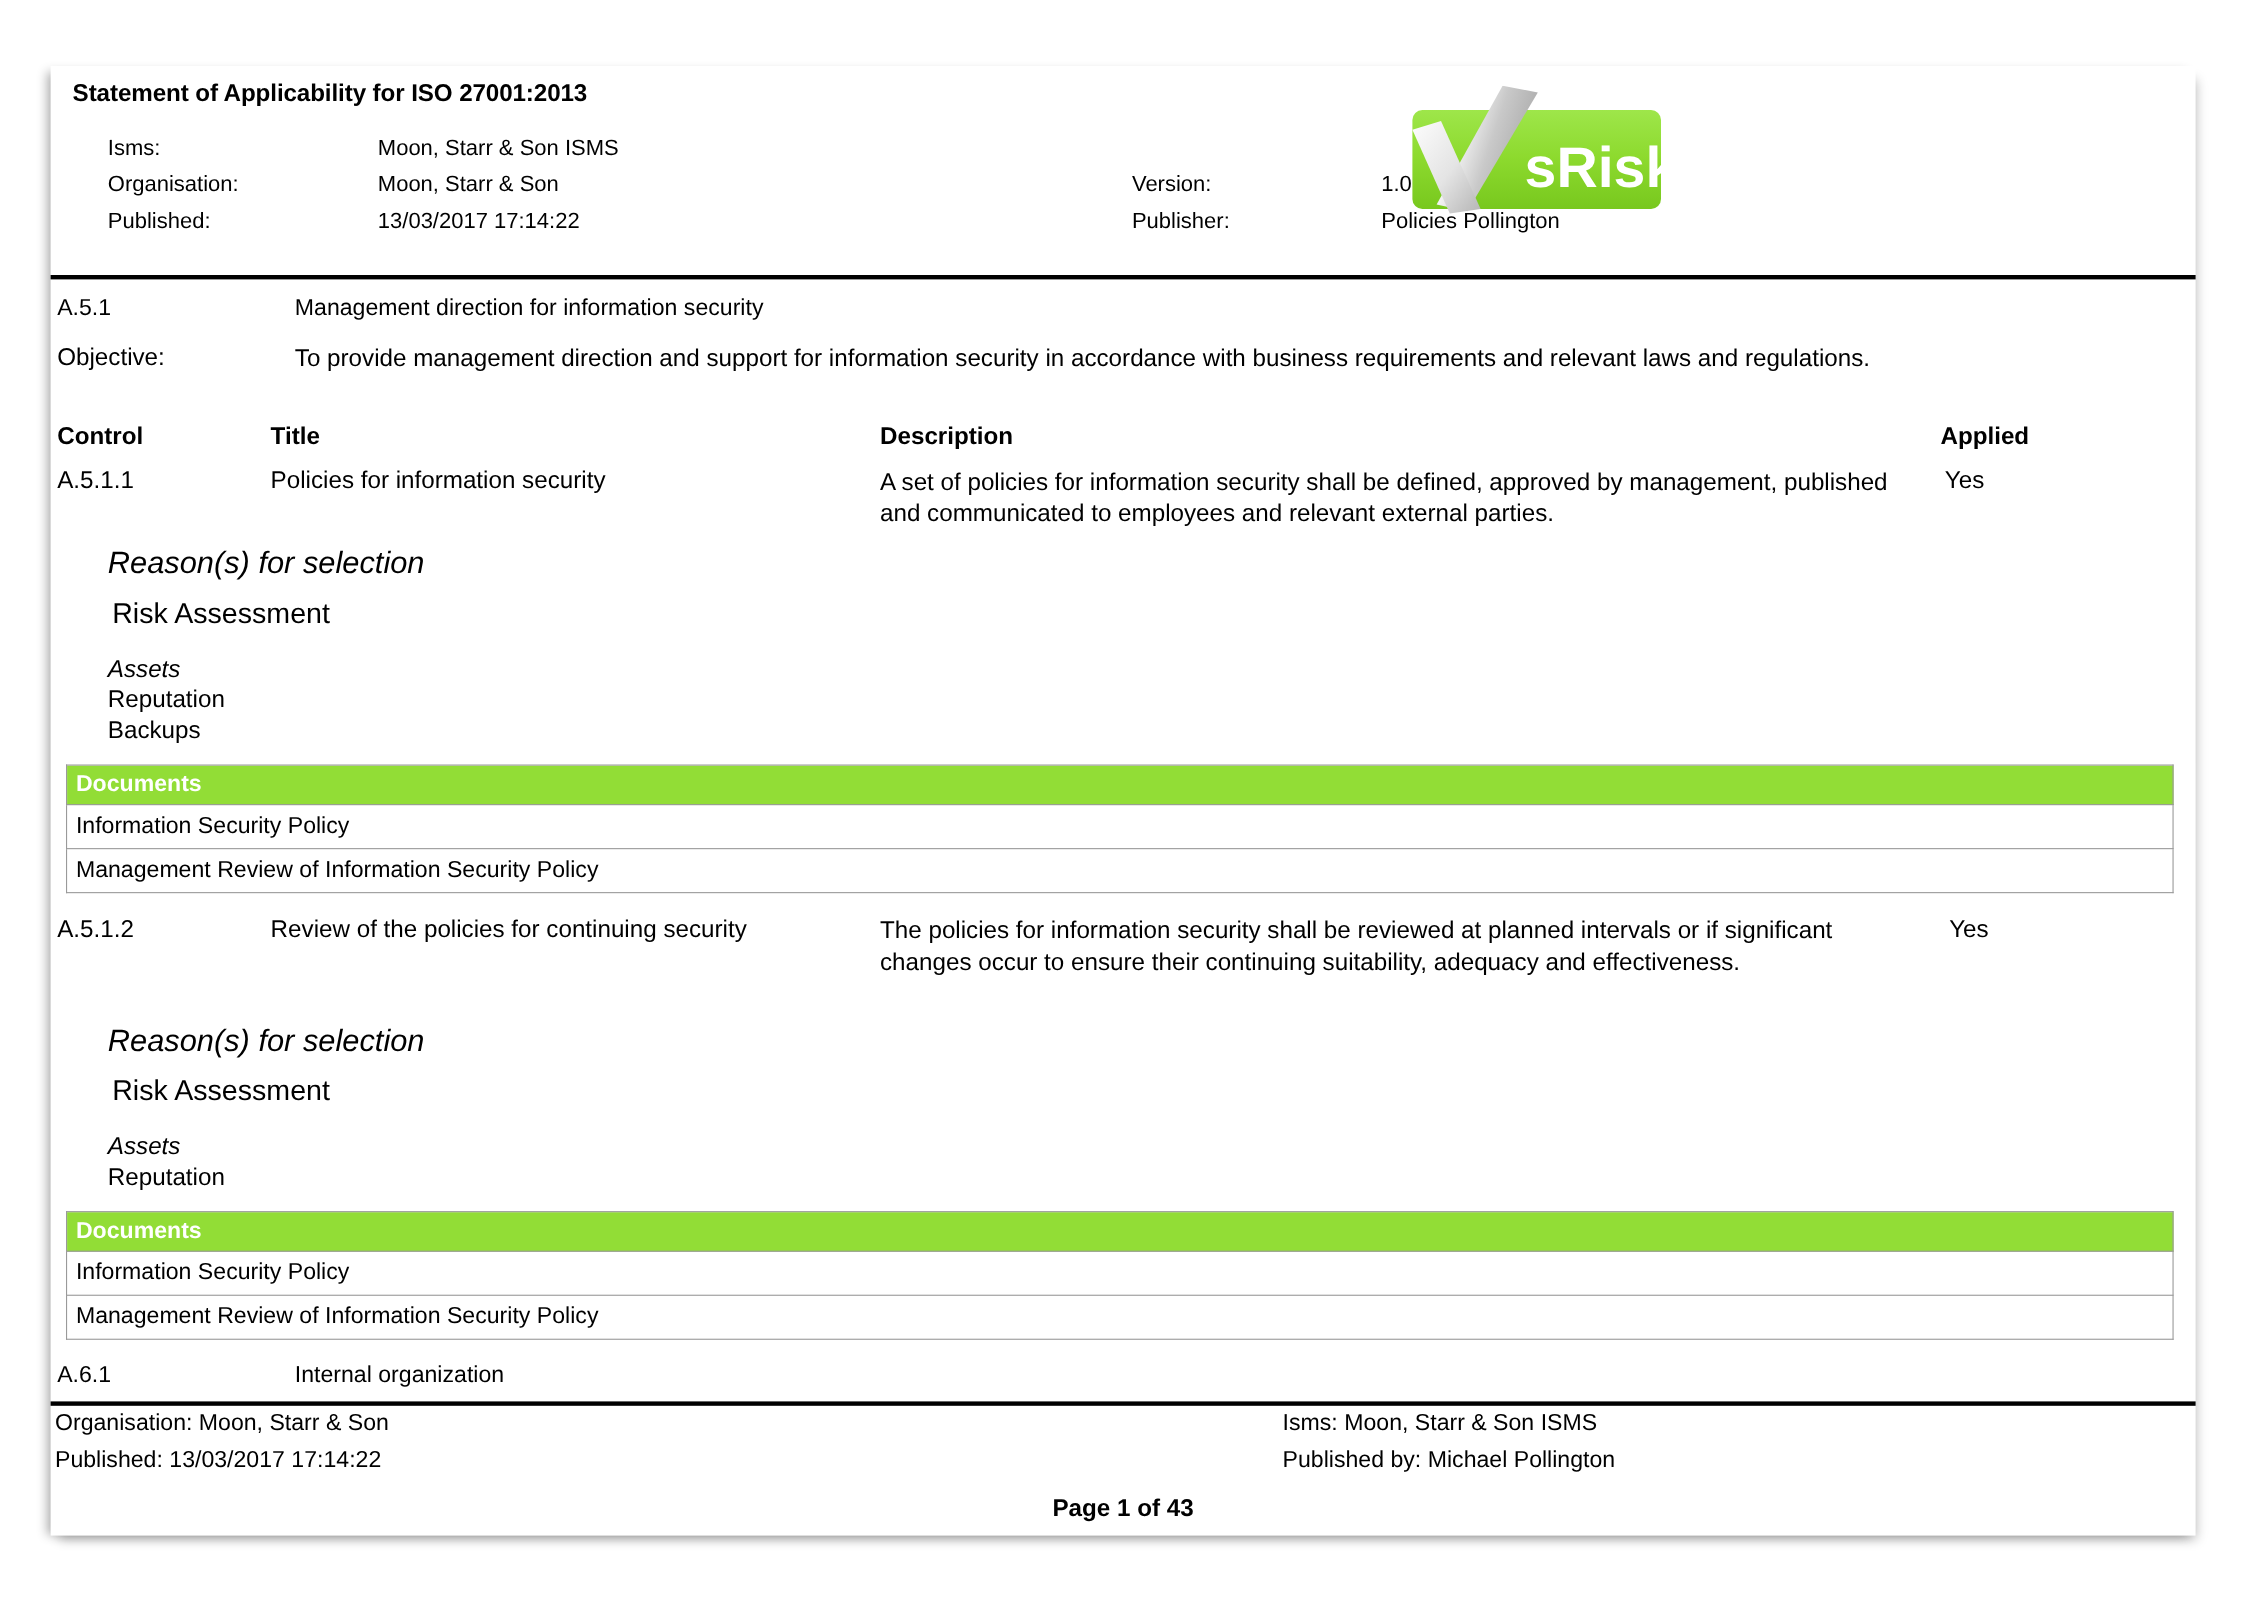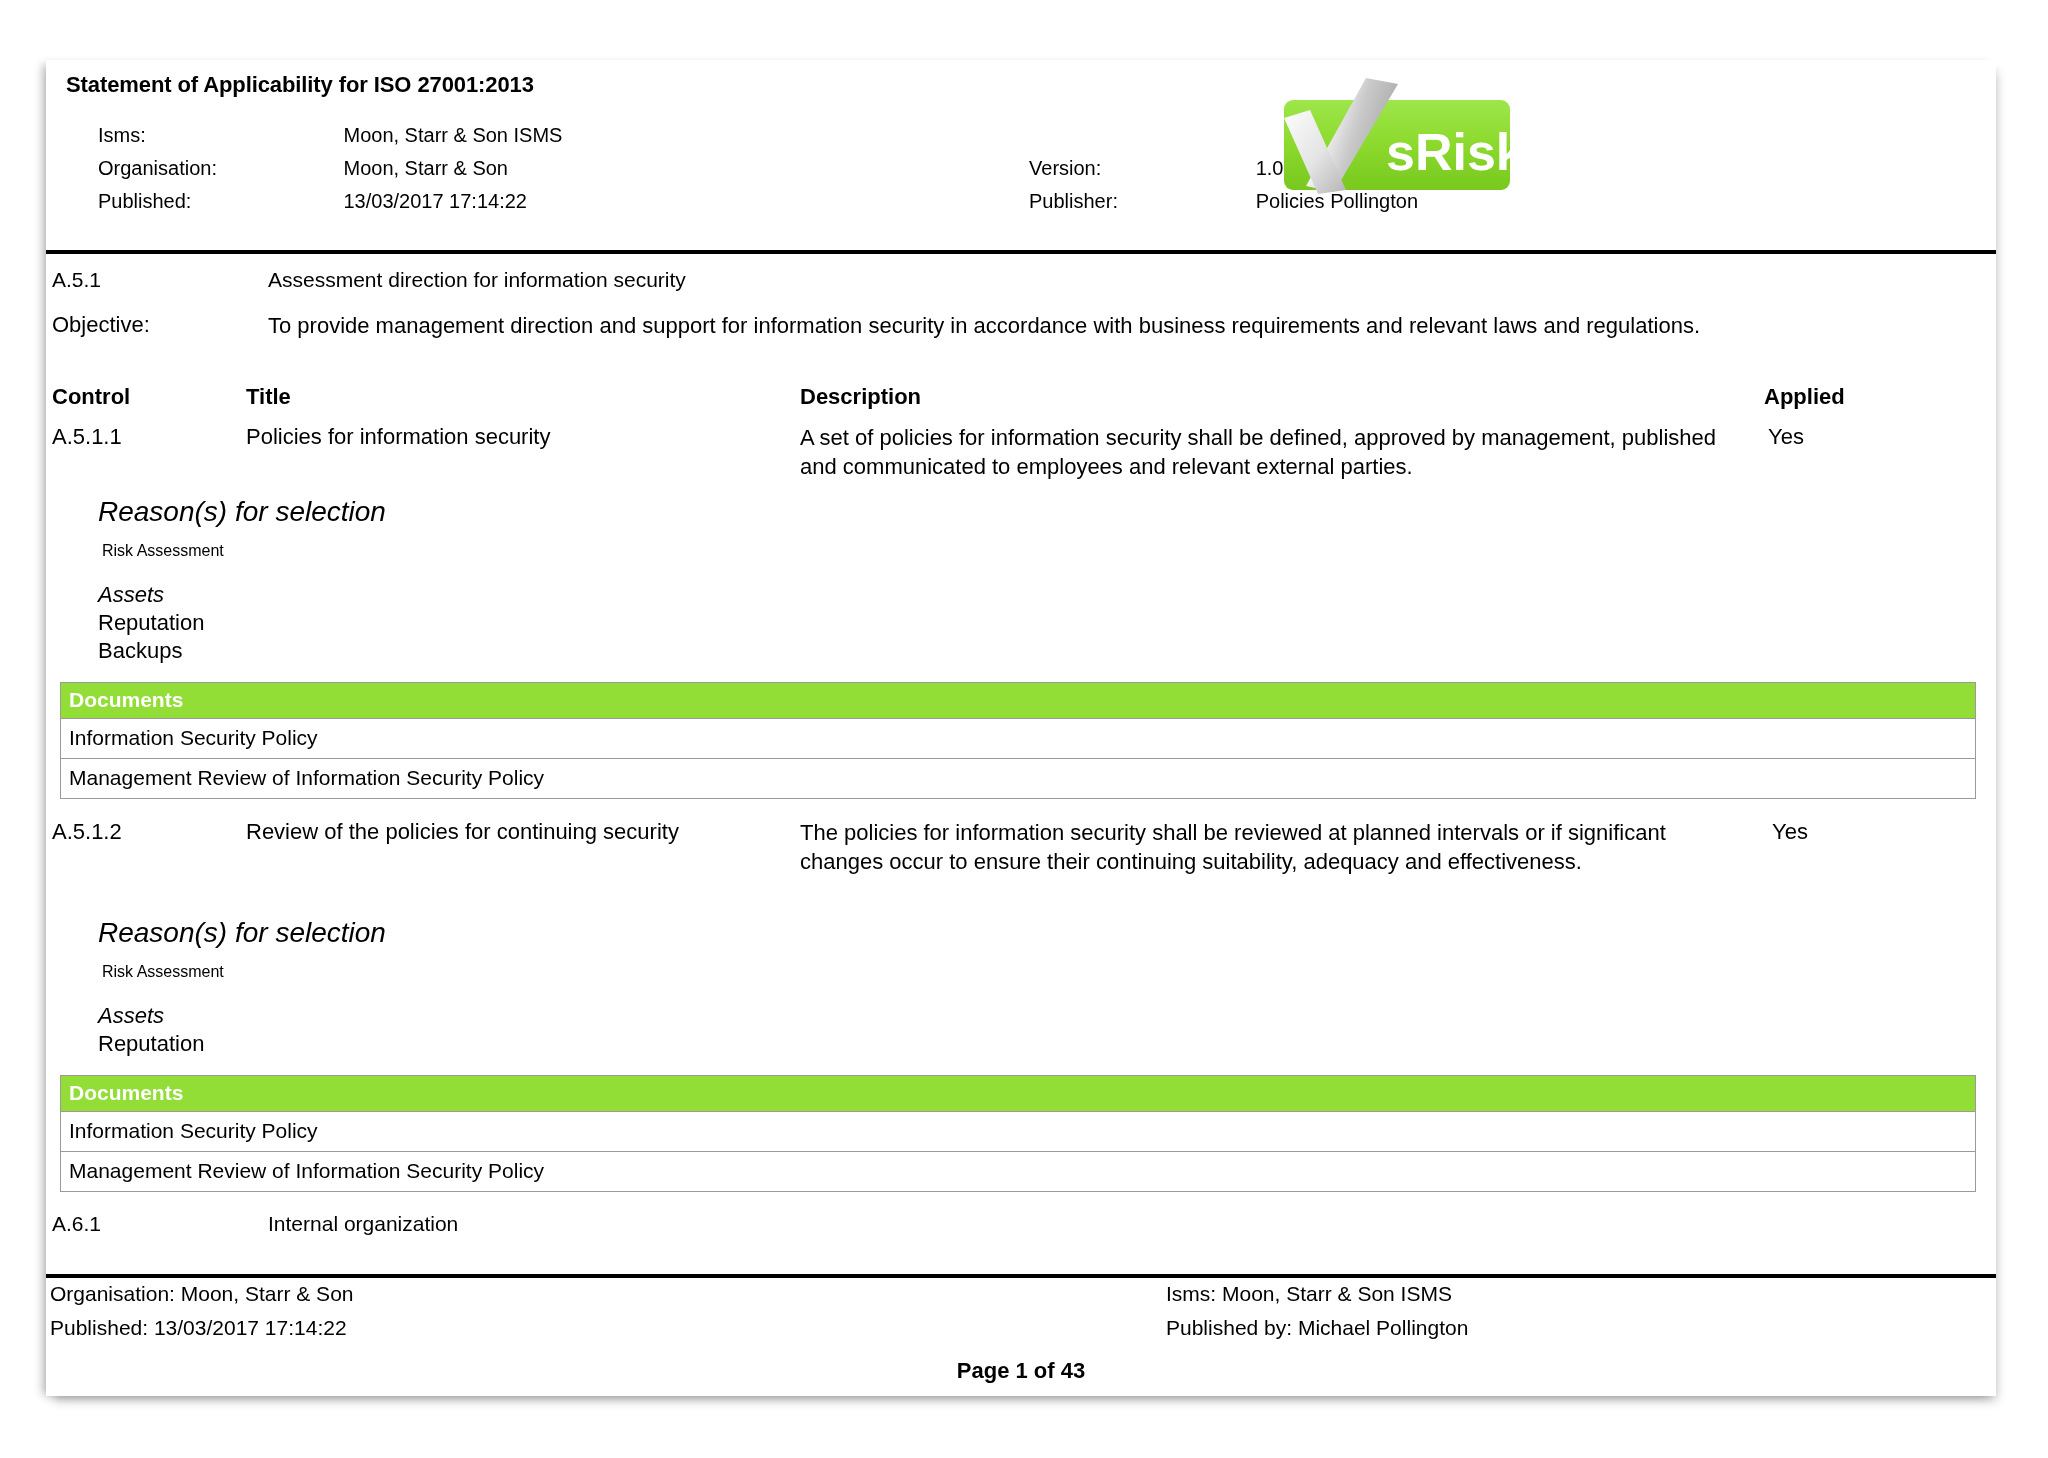--- a/index.html
+++ b/index.html
@@ -136,21 +136,21 @@
   .ctl-title { position: absolute; left: 200px; width: 540px; }
   .ctl-desc  { position: absolute; left: 754px; width: 940px; line-height: 1.30; }
   .ctl-applied { position: absolute; left: 1722px; }
 
   .reason-head {
     font-style: italic;
     font-size: 28px;
     margin-left: 52px;
   }
   .reason-item {
-    font-size: 16px;
+    font-size: 26px;
     margin-left: 56px;
   }
   .assets-head {
     font-style: italic;
     font-size: 22px;
     margin-left: 52px;
   }
   .asset-item {
     font-size: 22px;
     margin-left: 52px;
@@ -255,21 +255,21 @@
         <text x="124" y="92" font-family="'Liberation Sans', sans-serif" font-size="52" font-weight="bold" fill="#ffffff">sRisk</text>
       </svg>
     </div>
 
     <div class="rule-top"></div>
 
     <div class="content">
 
       <div class="row-section" style="height:56px;">
         <span class="sec-code" style="top:18px;">A.5.1</span>
-        <span class="sec-name" style="top:18px;">Assessment direction for information security</span>
+        <span class="sec-name" style="top:18px;">Management direction for information security</span>
       </div>
 
       <div class="objective-row" style="height:78px;">
         <span class="obj-lbl" style="top:6px;">Objective:</span>
         <span class="obj-txt" style="top:6px;">To provide management direction and support for information security in accordance with business requirements and relevant laws and regulations.</span>
       </div>
 
       <div class="col-head">
         <span class="ch-control">Control</span>
         <span class="ch-title">Title</span>

